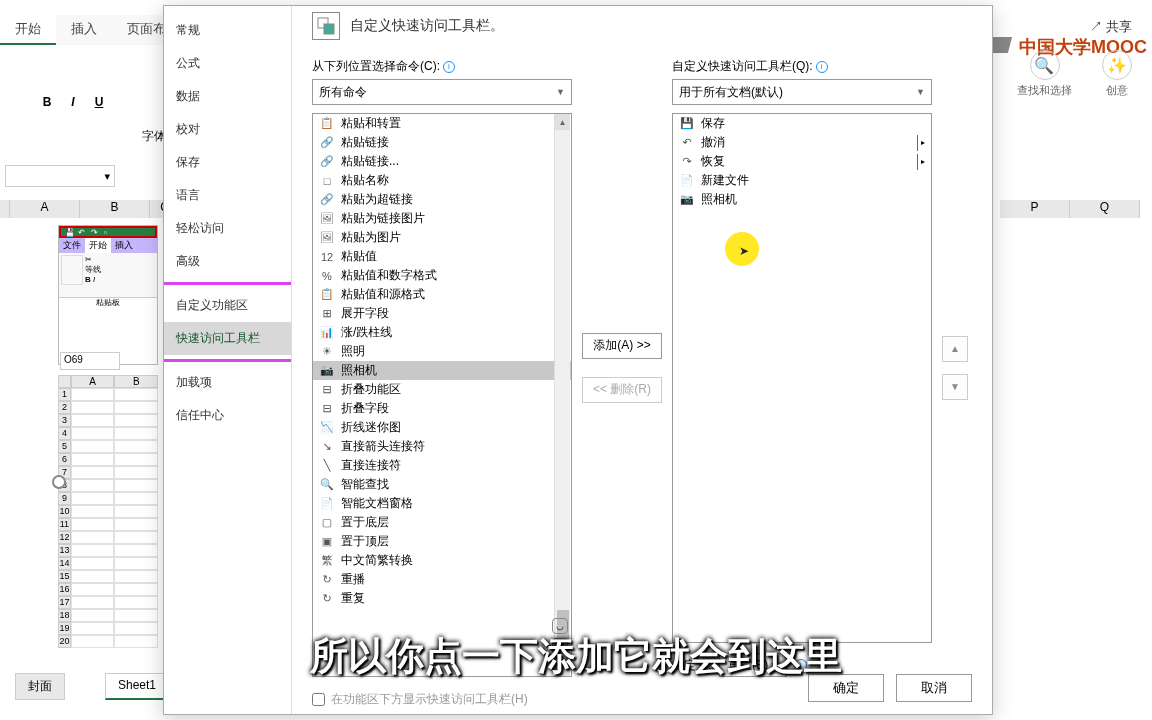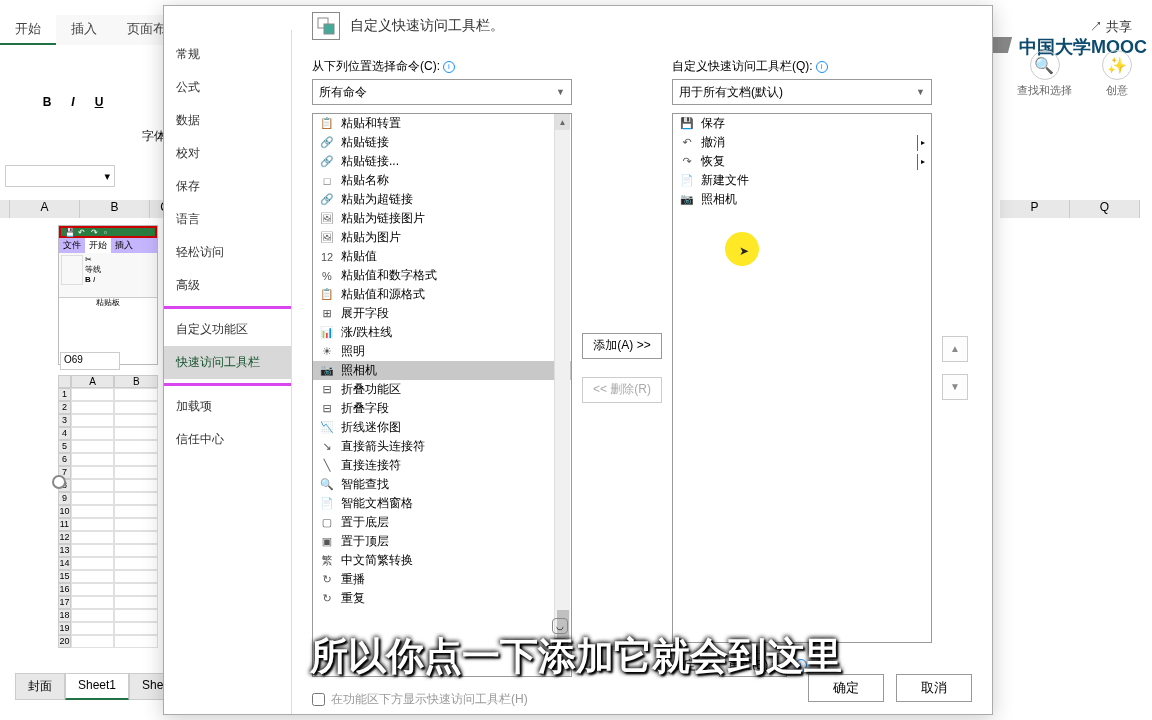--- a/index.html
+++ b/index.html
@@ -4,21 +4,21 @@
 <style>
 * { margin: 0; padding: 0; box-sizing: border-box; font-family: "Microsoft YaHei", sans-serif; }
 body { width: 1152px; height: 720px; background: #f0f0f0; position: relative; overflow: hidden; }
 
 
 .excel-bg { position: absolute; top: 0; left: 0; width: 1152px; height: 720px; background: #fff; }
 .excel-tabs { position: absolute; top: 15px; left: 0; display: flex; gap: 0; }
 .excel-tab { padding: 5px 15px; font-size: 13px; color: #444; background: #f8f8f8; }
 .excel-tab.active { background: #fff; border-bottom: 2px solid #217346; }
 .share-btn { position: absolute; top: 18px; right: 20px; font-size: 13px; color: #333; }
-.mooc-logo { position: absolute; top: 35px; right: 5px; font-size: 18px; font-weight: bold; color: #0c4a6e; }
+.mooc-logo { position: absolute; top: 35px; right: 5px; font-size: 18px; font-weight: bold; color: #c2410c; }
 .right-controls { position: absolute; top: 50px; right: 20px; display: flex; gap: 30px; }
 .right-ctrl { display: flex; flex-direction: column; align-items: center; font-size: 11px; color: #666; gap: 3px; }
 .right-ctrl-icon { width: 30px; height: 30px; border: 1px solid #ccc; border-radius: 50%; display: flex; align-items: center; justify-content: center; font-size: 16px; }
 
 .col-headers-bg { position: absolute; top: 200px; left: 0; display: flex; background: #e8e8e8; height: 18px; }
 .col-hdr-bg { width: 70px; text-align: center; font-size: 12px; border-right: 1px solid #ccc; }
 .col-headers-bg.right { left: 1000px; }
 
 .mini-excel { position: absolute; top: 225px; left: 58px; width: 100px; height: 140px; background: #fff; border: 1px solid #bbb; font-size: 10px; }
 .mini-qat { background: #2a7d41; height: 12px; border: 2px solid #c00; display: flex; align-items: center; gap: 3px; padding: 0 4px; }
@@ -33,27 +33,27 @@
 .namebox-bg { position: absolute; top: 352px; left: 60px; width: 60px; height: 18px; border: 1px solid #ccc; font-size: 10px; padding: 1px 3px; background: #fff; }
 .grid-bg { position: absolute; top: 375px; left: 58px; width: 100px; }
 .grid-colh { display: flex; background: #e8e8e8; }
 .grid-colh div { width: 48px; text-align: center; font-size: 10px; border: 1px solid #ccc; }
 .grid-row { display: flex; }
 .grid-rownum { width: 14px; text-align: center; font-size: 9px; background: #e8e8e8; border: 1px solid #ccc; }
 .grid-cell { width: 48px; height: 13px; border: 1px solid #e0e0e0; }
 
 .selection-circle { position: absolute; top: 475px; left: 52px; width: 14px; height: 14px; border: 2px solid #888; border-radius: 50%; background: #fff; }
 
-.sheet-tabs-bg { position: absolute; bottom: 20px; left: 15px; display: flex; font-size: 12px; }
+.sheet-tabs-bg { position: absolute; bottom: 20px; left: 15px; display: flex; font-size: 12px; gap: 40px; }
 .sheet-tab-bg { padding: 4px 12px; background: #e8e8e8; border: 1px solid #ccc; }
 .sheet-tab-bg.active { background: #fff; border-bottom: 2px solid #217346; }
 
 
 .dialog { position: absolute; top: 5px; left: 163px; width: 830px; height: 710px; background: #fff; border: 1px solid #aaa; box-shadow: 0 4px 20px rgba(0,0,0,0.2); display: flex; }
-.dialog-sidebar { width: 130px; background: #fff; border-right: 1px solid #ddd; padding: 8px 0; margin-top: 24px; }
+.dialog-sidebar { width: 130px; background: #fff; border-right: 1px solid #ddd; padding: 8px 0; }
 .sidebar-item { padding: 8px 12px; font-size: 12px; color: #333; cursor: pointer; }
 .sidebar-item.sep { border-top: 3px solid #d946ef; margin-top: 4px; padding-top: 12px; }
 .sidebar-item.active { background: #d8d8d8; color: #14532d; }
 .dialog-main { flex: 1; padding: 6px 20px; display: flex; flex-direction: column; }
 .dialog-title-row { display: flex; align-items: center; gap: 10px; margin-bottom: 18px; }
 .dialog-title-icon { width: 28px; height: 28px; border: 1px solid #888; display: flex; align-items: center; justify-content: center; }
 .dialog-title { font-size: 14px; color: #333; }
 .dialog-cols { display: flex; gap: 10px; flex: 1; }
 .dialog-col { display: flex; flex-direction: column; }
 .dialog-col.left { width: 260px; }

